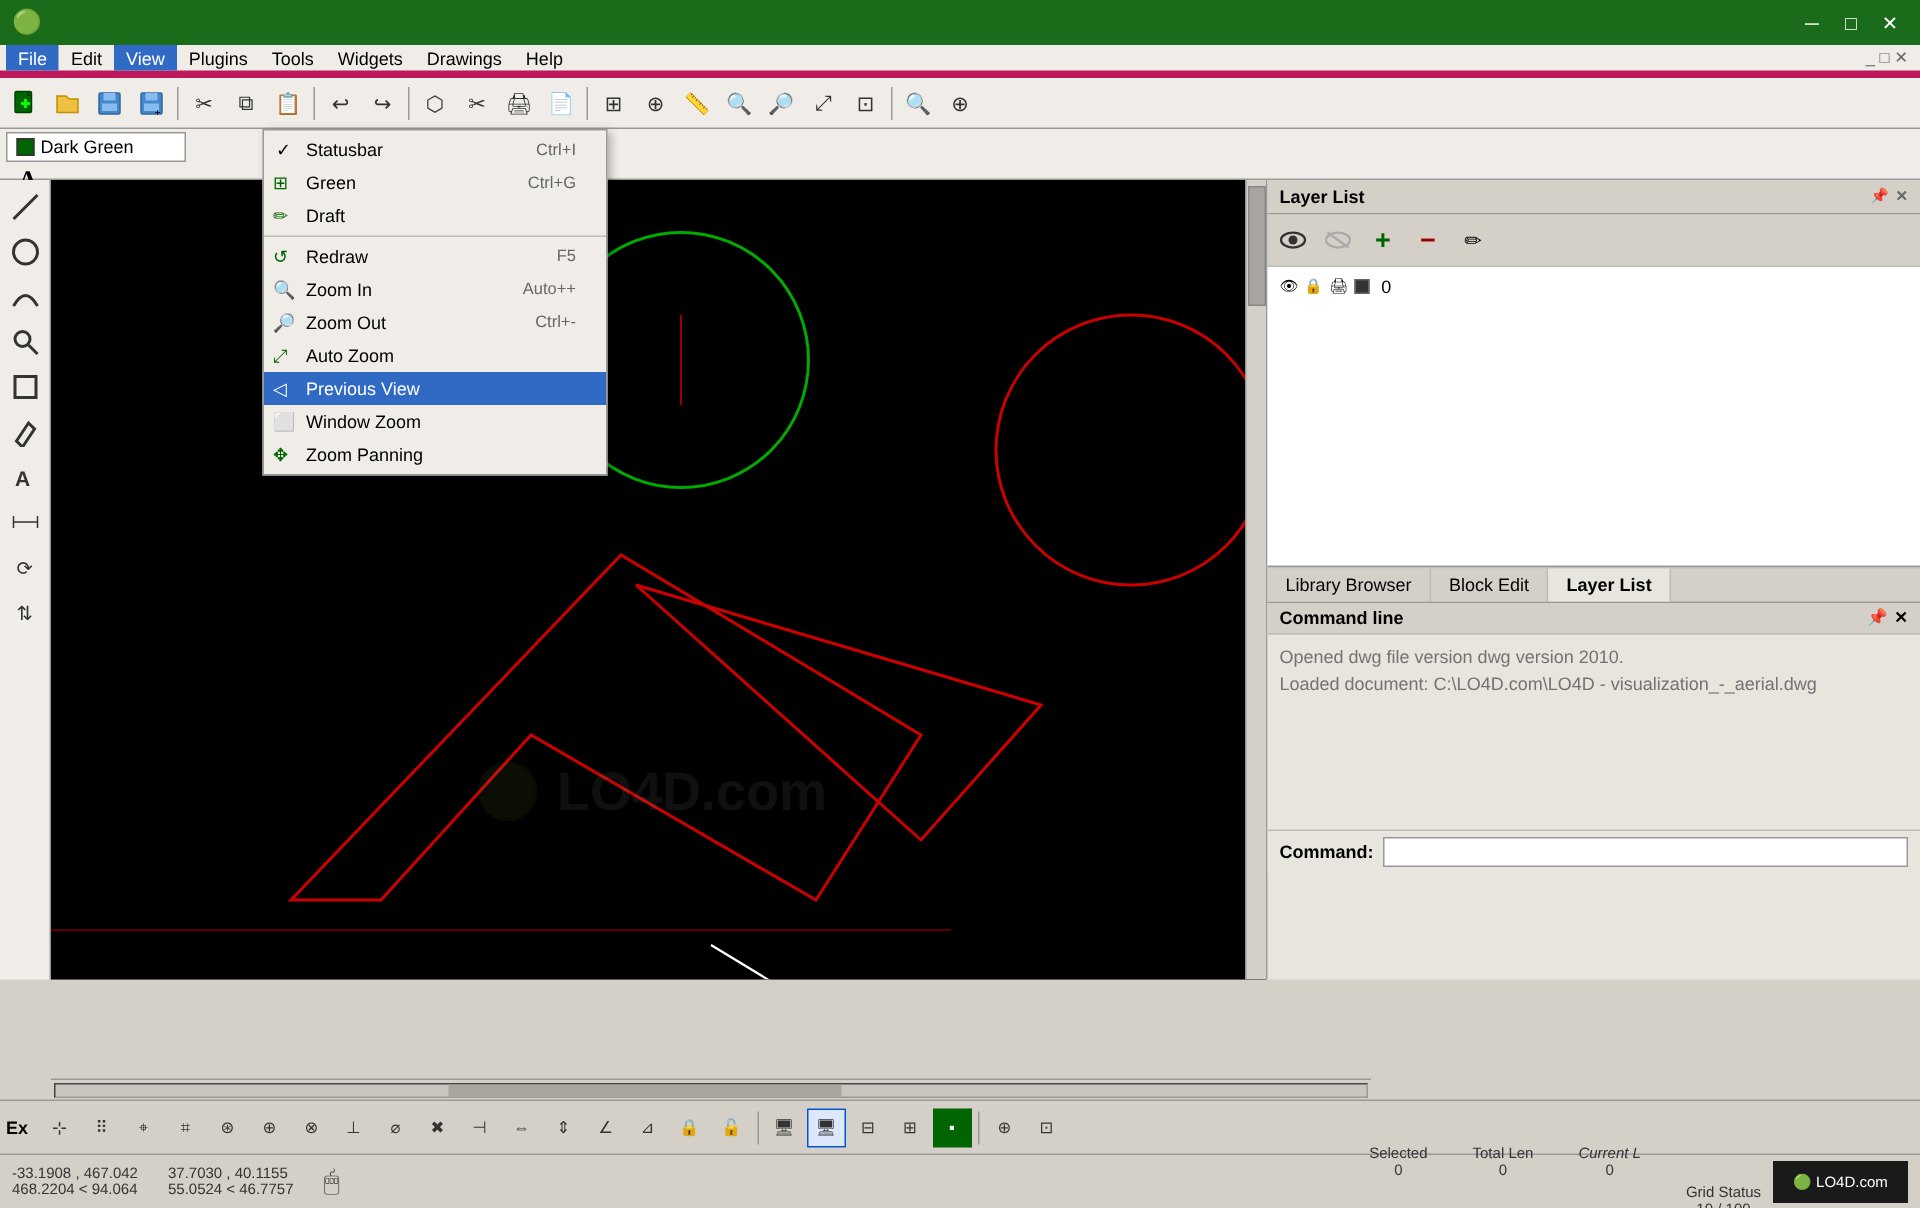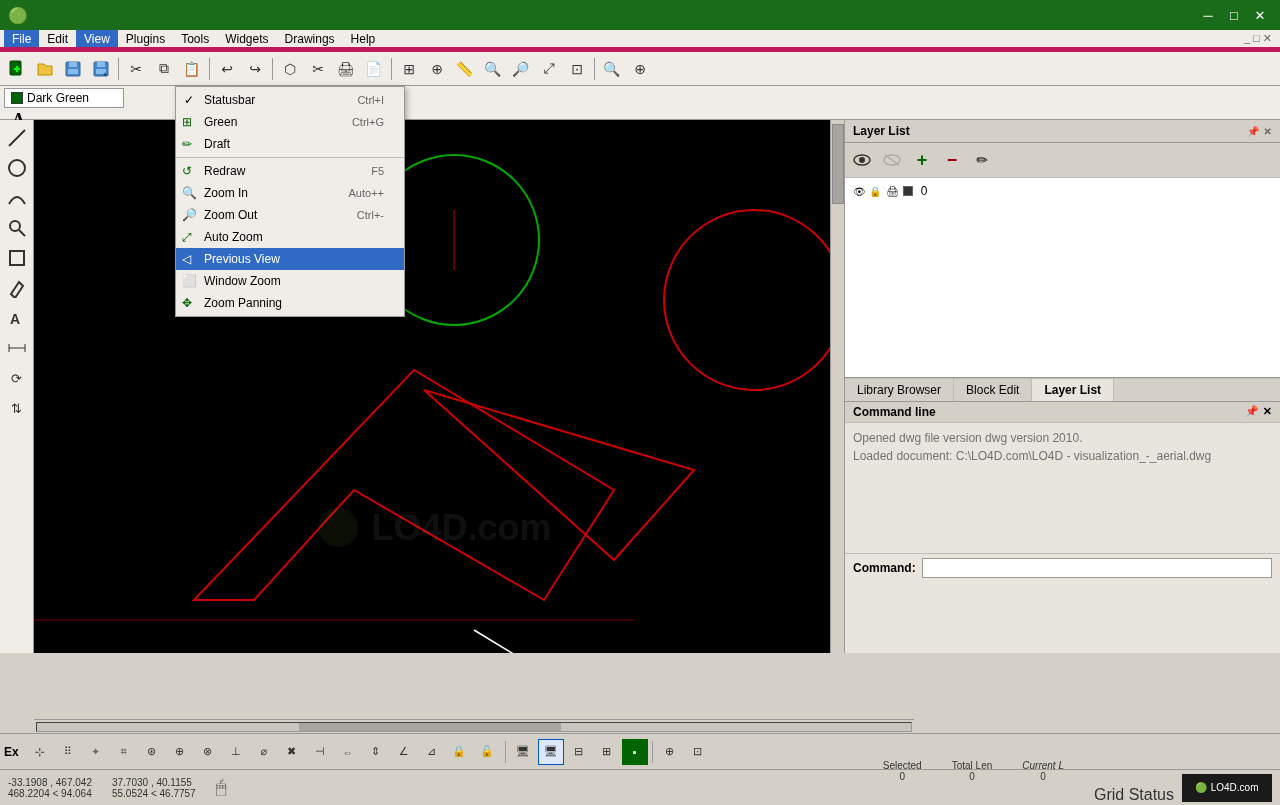--- a/index.html
+++ b/index.html
@@ -651,21 +651,21 @@
     </div>
     <div>
       <div style="font-size:10px;">Total Len</div>
       <div style="font-size:10px; text-align:center;">0</div>
     </div>
     <div>
       <div style="font-size:10px;font-style:italic;">Current L</div>
       <div style="font-size:10px; text-align:center;">0</div>
     </div>
     <div>
-      <div style="font-size:16px;margin-top:26px;">Grid Status</div>
+      <div style="font-size:10px;margin-top:26px;">Grid Status</div>
       <div style="font-size:10px; text-align:center;">10 / 100</div>
     </div>
   </div>
   <div id="lo4d-logo" style="position:static; width:90px; height:28px; background:#1a1a1a; color:white; font-size:10px; display:flex; align-items:center; justify-content:center; margin-left:8px;">🟢 LO4D.com</div>
 </div>
 
 <div id="view-menu">
   <div class="vm-item">
     <span class="vm-check">✓</span>
     <span class="vm-label">Statusbar</span>

